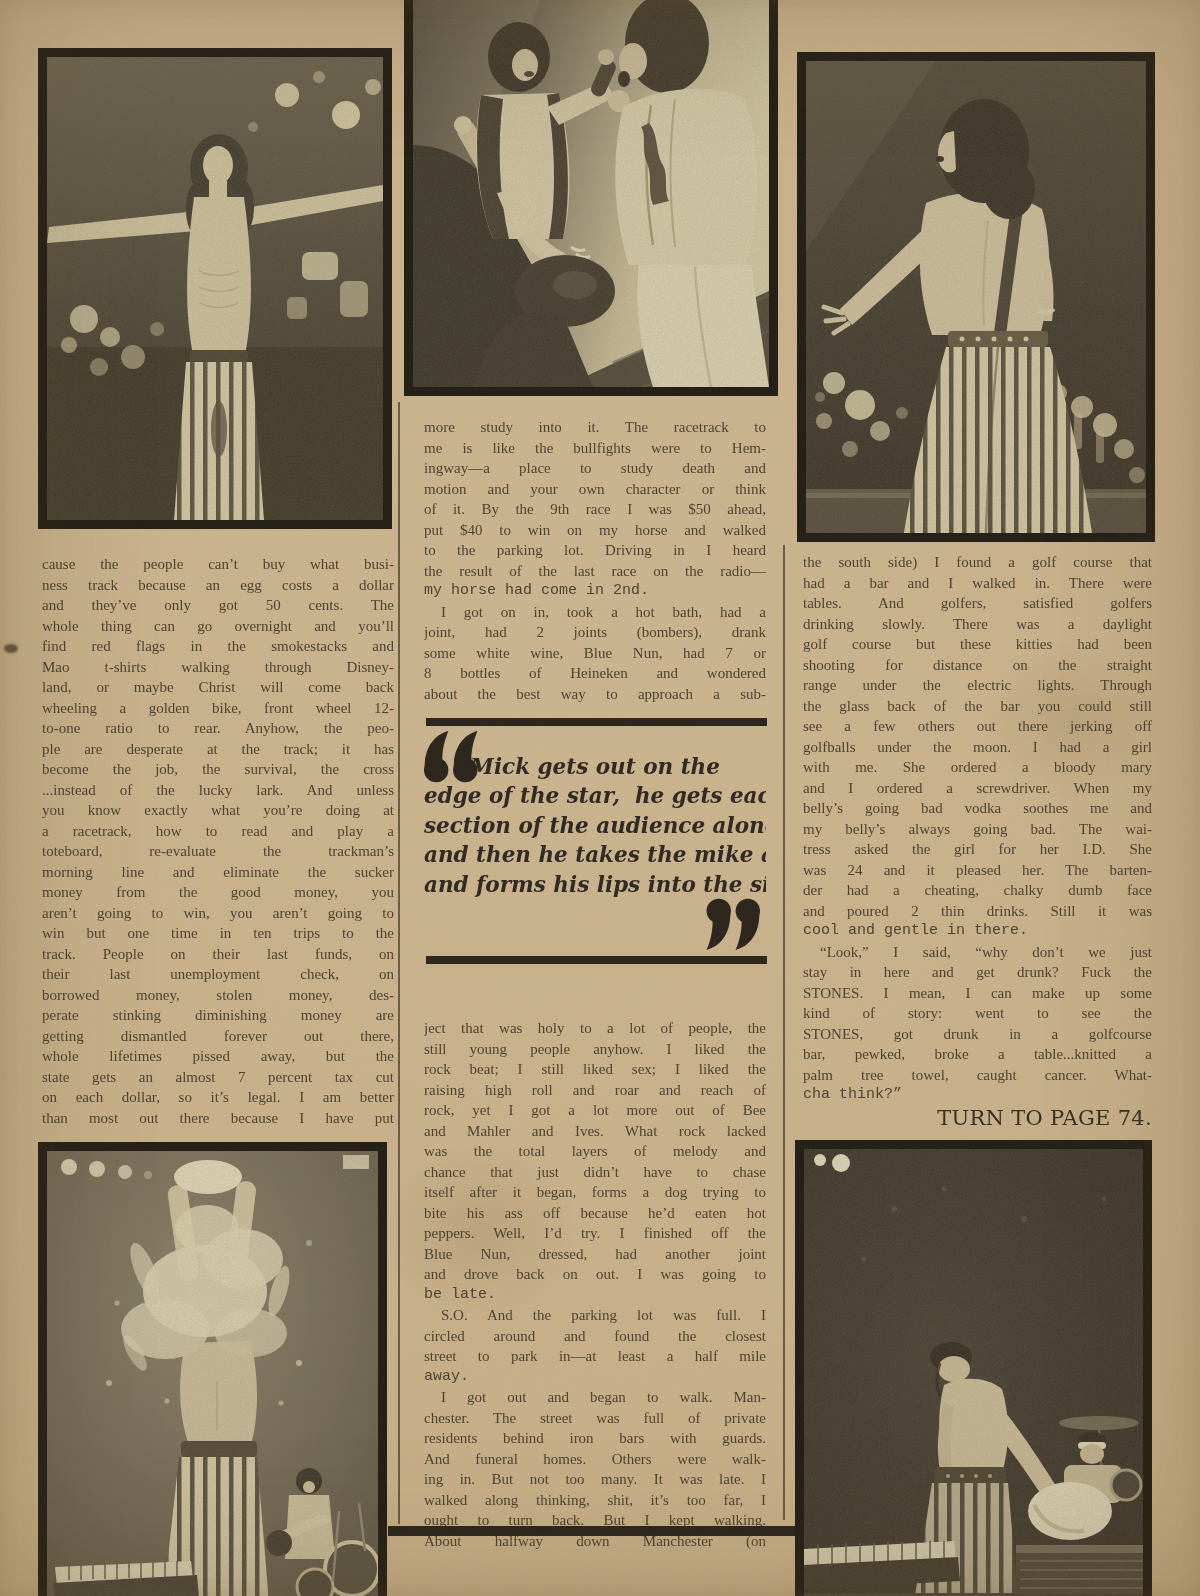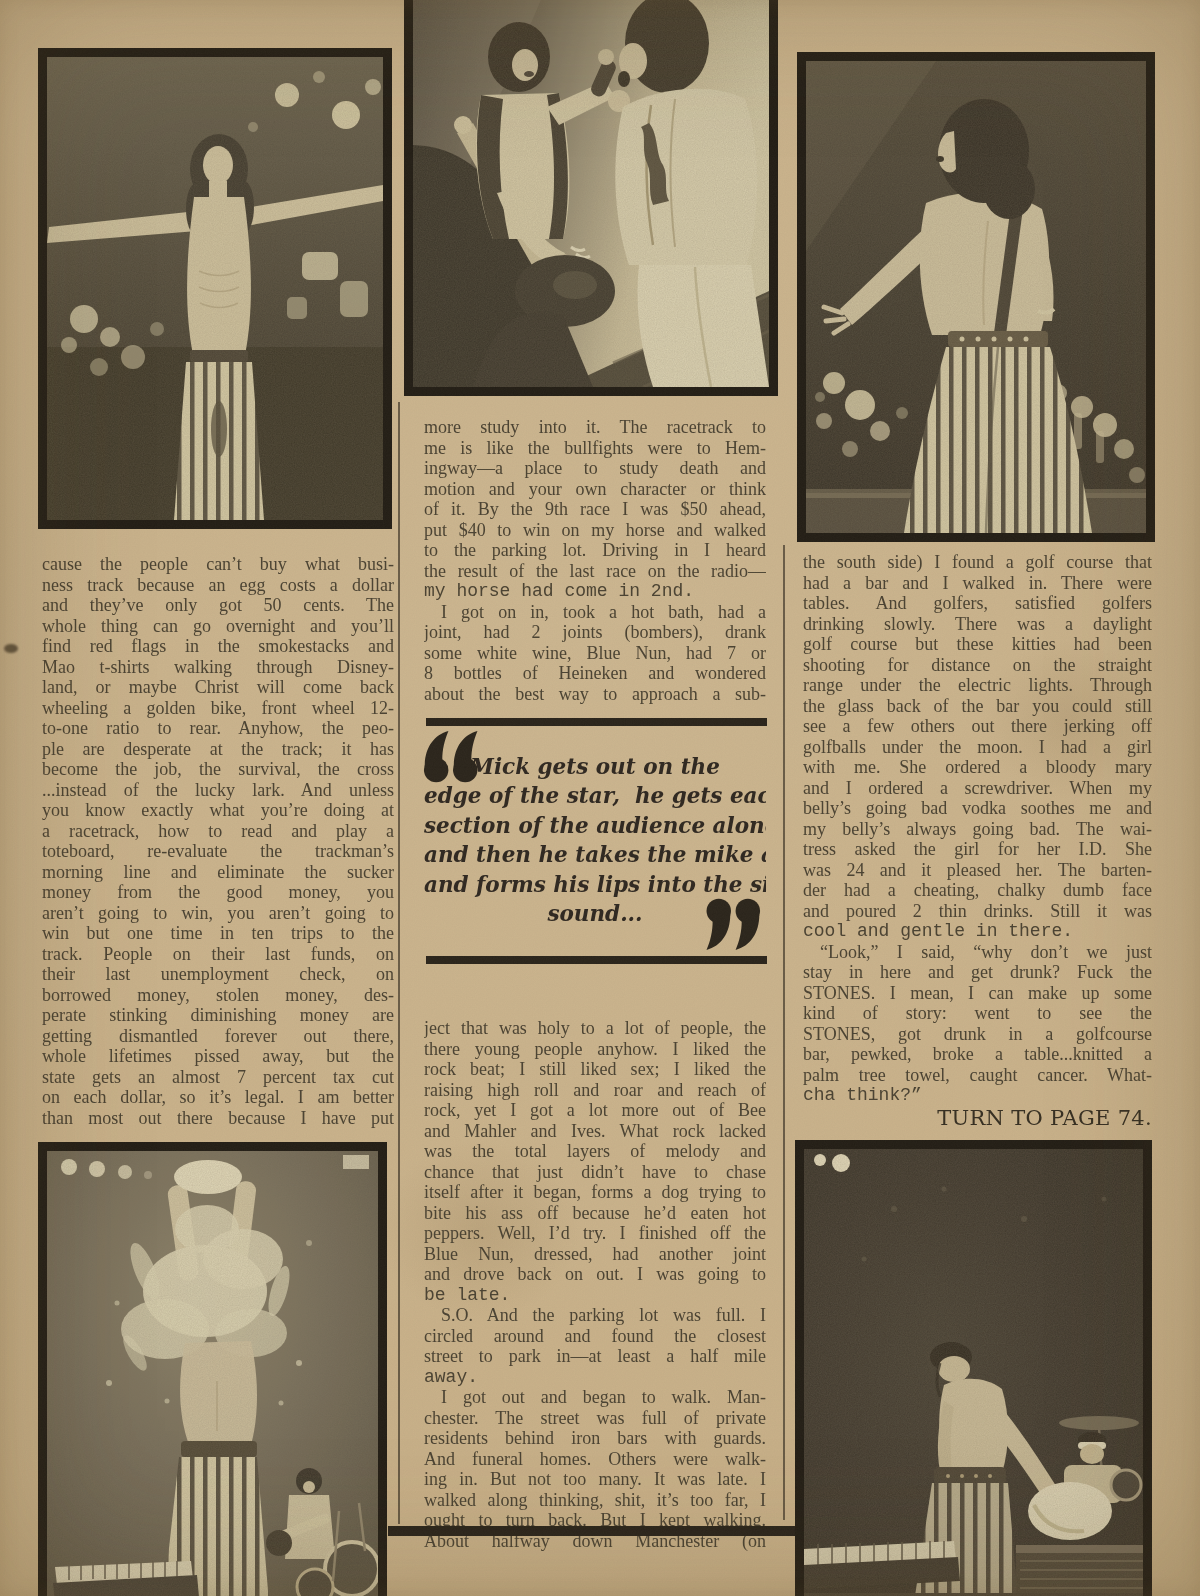--- a/index.html
+++ b/index.html
@@ -9,21 +9,21 @@
     font-family:"Liberation Serif", serif;
   }
   .page::after{
     content:"";position:absolute;inset:0;pointer-events:none;z-index:60;
     box-shadow:inset 0 0 150px rgba(90,68,38,.30), inset 0 0 20px rgba(115,88,50,.18);
   }
   .stain{position:absolute;border-radius:50%;pointer-events:none;z-index:2;
     background:radial-gradient(closest-side, rgba(120,95,58,.16), rgba(120,95,58,0));}
   .photo{position:absolute;box-sizing:border-box;border:9px solid #221d15;background:#2b261e;z-index:5;}
   .photo svg{display:block;width:100%;height:100%;}
-  .col{position:absolute;color:#4a4232;font-size:18px;line-height:20.5px;z-index:10;}
+  .col{position:absolute;color:#4a4232;font-size:15px;line-height:20.5px;z-index:10;}
   .tl{text-align:justify;text-align-last:justify;height:20.5px;overflow:hidden;}
   .tl.njust{text-align-last:left;font-family:Liberation Mono, monospace;}
   .tl.ind{text-indent:17px;}
   .quote-lines{position:absolute;z-index:10;width:342px;color:#2e2720;
     font-family:"DejaVu Serif", serif;font-weight:bold;font-style:italic;
     font-size:21.5px;line-height:29.4px;}
   .quote-lines .tl{text-align:left;text-align-last:center;white-space:pre;height:29.4px;}
   .hbar{position:absolute;background:#29231a;z-index:12;}
   .vrule{position:absolute;width:2px;background:rgba(62,54,40,.7);z-index:8;}
   .qmark-svg{position:absolute;z-index:12;}
@@ -380,21 +380,21 @@
       <div class="tl">the result of the last race on the radio—</div>
       <div class="tl njust">my horse had come in 2nd.</div>
       <div class="tl ind">I got on in, took a hot bath, had a</div>
       <div class="tl">joint, had 2 joints (bombers), drank</div>
       <div class="tl">some white wine, Blue Nun, had 7 or</div>
       <div class="tl">8 bottles of Heineken and wondered</div>
       <div class="tl">about the best way to approach a sub-</div>
     </div>
   <div class="col" style="left:424px;top:1018px;width:342px;">
       <div class="tl">ject that was holy to a lot of people, the</div>
-      <div class="tl">there young people anyhow. I liked the</div>
+      <div class="tl">still young people anyhow. I liked the</div>
       <div class="tl">rock beat; I still liked sex; I liked the</div>
       <div class="tl">raising high roll and roar and reach of</div>
       <div class="tl">rock, yet I got a lot more out of Bee</div>
       <div class="tl">and Mahler and Ives. What rock lacked</div>
       <div class="tl">was the total layers of melody and</div>
       <div class="tl">chance that just didn’t have to chase</div>
       <div class="tl">itself after it began, forms a dog trying to</div>
       <div class="tl">bite his ass off because he’d eaten hot</div>
       <div class="tl">peppers. Well, I’d try. I finished off the</div>
       <div class="tl">Blue Nun, dressed, had another joint</div>
@@ -451,21 +451,20 @@
       <circle cx="55" cy="51" r="16"></circle>
       <path d="M40,46 C40,22 52,5 71,0 C66,12 63,24 63,38 L63,48 Z"></path>
     </g>
   </svg>
   <div class="quote-lines" style="left:424px;top:752px;">
       <div class="tl">Mick gets out on the</div>
       <div class="tl">edge of the star,  he gets each</div>
       <div class="tl">section of the audience alone,</div>
       <div class="tl">and then he takes the mike away</div>
       <div class="tl">and forms his lips into the silent</div>
-      <div class="tl">sound...</div>
     </div>
   <svg class="qmark-svg" style="left:700px;top:898px;" width="62" height="52" viewBox="0 0 78 68">
     <g fill="#2a241b" transform="rotate(180 39 34)">
       <circle cx="17" cy="51" r="16"></circle>
       <path d="M2,46 C2,22 14,5 33,0 C28,12 25,24 25,38 L25,48 Z"></path>
       <circle cx="55" cy="51" r="16"></circle>
       <path d="M40,46 C40,22 52,5 71,0 C66,12 63,24 63,38 L63,48 Z"></path>
     </g>
   </svg>
   <div class="hbar" style="left:426px;top:956px;width:341px;height:8px;"></div>

